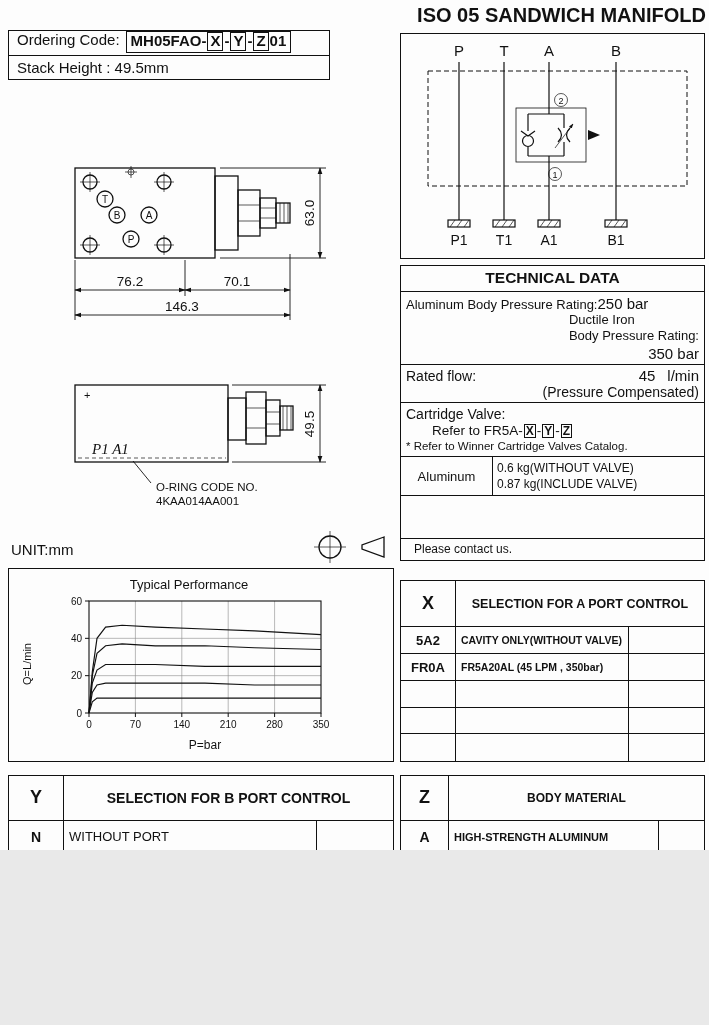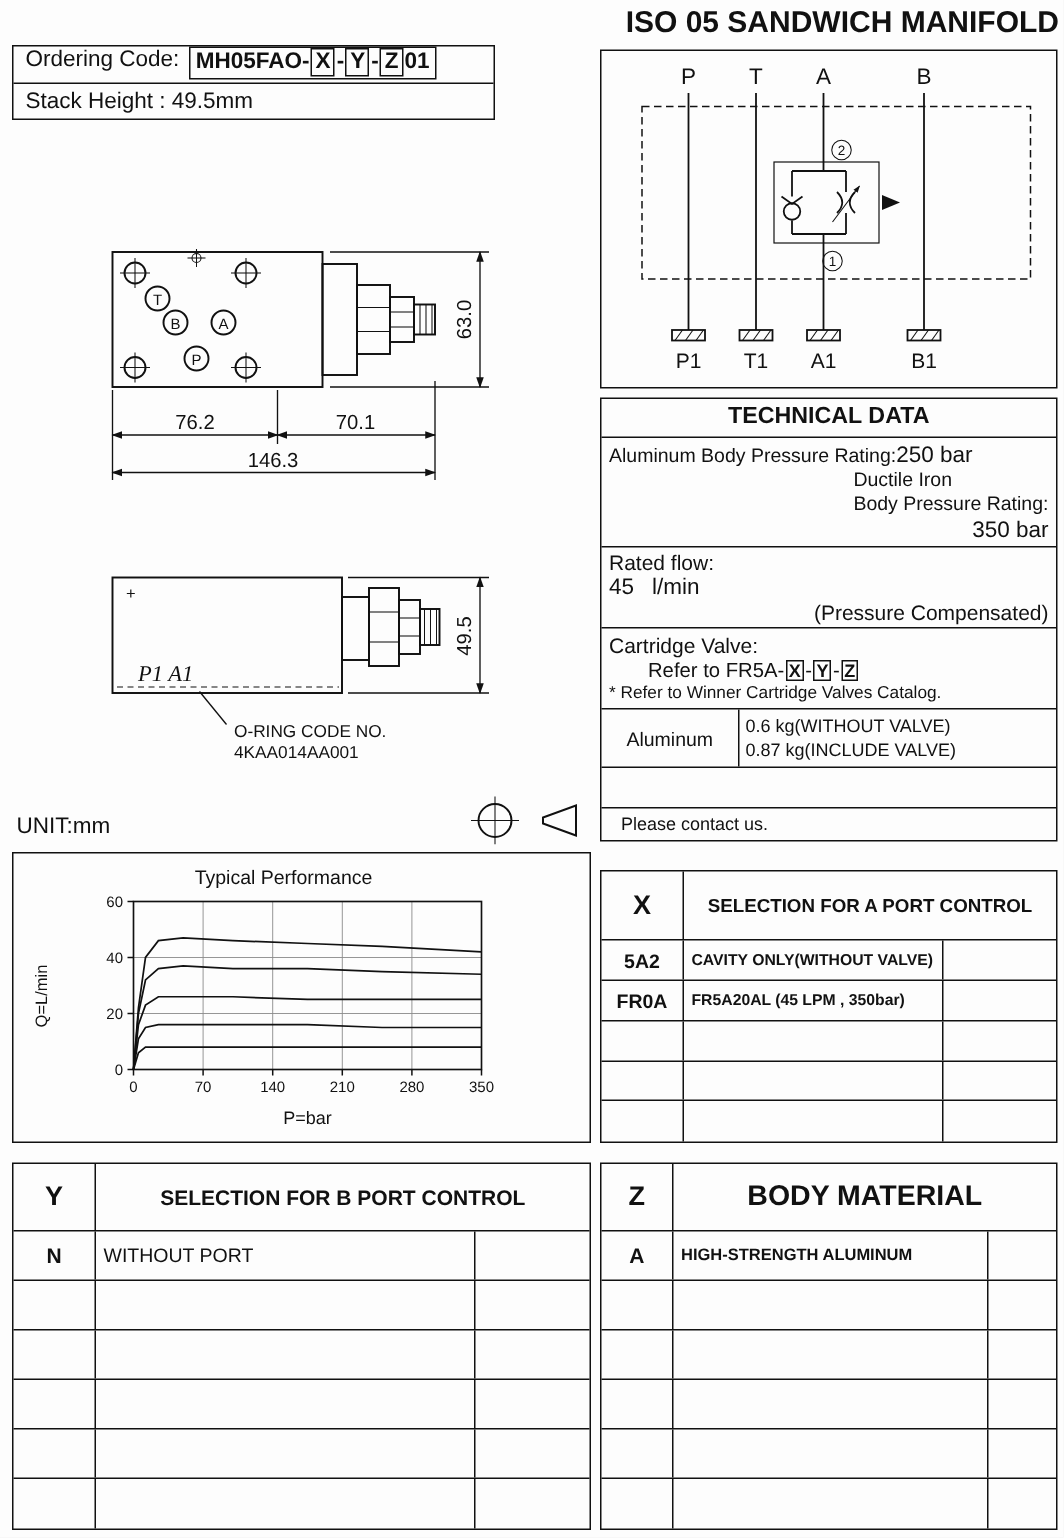--- a/index.html
+++ b/index.html
@@ -1,17 +1,17 @@
 <!DOCTYPE html>
 <html><head>
 <meta charset="utf-8">
 <style>
   * { margin:0; padding:0; box-sizing:border-box; }
   body { background:#e9e9e9; font-family:"Liberation Sans", sans-serif; }
-  .page { position:relative; width:709px; height:1025px; background:#fdfdfd; color:#111; overflow:hidden; margin:0 auto; }
+  .page { position:relative; width:709px; height:850px; background:#fdfdfd; color:#111; overflow:hidden; margin:0 auto; }
   .abs { position:absolute; }
   .bx { border:1.5px solid #111; background:#fdfdfd; }
 
   
   .page-title { top:4px; right:3px; font-size:20px; font-weight:bold; }
 
   
   .ordering { left:8px; top:30px; width:322px; }
   .ord-row1 { display:flex; align-items:flex-start; height:25px; border-bottom:1.5px solid #111; padding-left:8px; font-size:15px; }
   .code-box { border:1.5px solid #111; margin-left:6px; padding:0 4px 1px 4px; font-weight:bold; font-size:15px; white-space:nowrap; }
@@ -31,21 +31,21 @@
   .sln { fill:none; stroke:#111; stroke-width:1.2; }
 
   
   .tech { left:400px; top:265px; width:305px; height:296px; display:flex; flex-direction:column; }
   .td-title { text-align:center; font-weight:bold; font-size:15.5px; padding:3px 0 4px; border-bottom:1.5px solid #111; }
   .td-row { display:flex; justify-content:flex-start; align-items:baseline; padding:3px 5px 0 5px; font-size:13px; }
   .td-val { font-size:15px; }
   .td-row2 { display:flex; justify-content:space-between; align-items:flex-end; padding:0 5px 2px 5px; font-size:13px; border-bottom:1px solid #111;flex-direction:column; }
   .td-row2 .lines div { line-height:1.25; }
   .td-row3 { padding:2px 5px 2px 5px; border-bottom:1px solid #111; }
-  .flow-line1 { display:flex; justify-content:space-between; align-items:baseline; font-size:14px;flex-direction:column; }
+  .flow-line1 { display:flex; justify-content:space-between; align-items:baseline; font-size:14px; }
   .flow-unit { margin-left:12px; }
   .flow-note { text-align:right; font-size:14px; }
   .td-row4 { padding:3px 5px 4px 5px; font-size:14px; }
   .cart-ref { padding-left:26px; font-size:13.5px; margin-top:1px; }
   .cart-note { font-size:11.5px; margin-top:2px; }
   .td-weight { border-top:1px solid #111; border-bottom:1px solid #111; display:grid; grid-template-columns:92px 1fr; }
   .tw-mat { border-right:1px solid #111; display:flex; align-items:center; justify-content:center; font-size:13px; }
   .tw-vals { font-size:12px; padding:3px 4px; line-height:1.35; }
   .td-weight-empty { flex:1; border-bottom:1px solid #111; min-height:24px; }
   .td-foot { font-size:12px; padding:3px 5px 2px 5px; line-height:1.3; }
@@ -60,21 +60,21 @@
   .sel-y { left:8px; top:775px; width:386px; height:245px; }
   .sel-z { left:400px; top:775px; width:305px; height:245px; }
   .sel-header { display:grid; border-bottom:1.5px solid #111; }
   .sel-x .sel-header { grid-template-columns:55px 1fr; height:47px; }
   .sel-y .sel-header { grid-template-columns:55px 1fr; height:45px; }
   .sel-z .sel-header { grid-template-columns:48px 1fr; height:45px; }
   .sel-key { border-right:1.5px solid #111; display:flex; align-items:center; justify-content:center; font-size:18px; font-weight:bold; }
   .sel-title { display:flex; align-items:center; justify-content:center; font-weight:bold; }
   .sel-x .sel-title { font-size:12.5px; }
   .sel-y .sel-title { font-size:14px; }
-  .sel-z .sel-title { font-size:19px; }
+  .sel-z .sel-title { font-size:12px; }
   .sel-row { display:grid; border-bottom:1px solid #111; }
   .sel-row:last-child { border-bottom:none; }
   .sel-x .sel-row { grid-template-columns:55px 1fr 75px; height:27px; }
   .sel-y .sel-row { grid-template-columns:55px 1fr 76px; height:33.3px; }
   .sel-z .sel-row { grid-template-columns:48px 1fr 45px; height:33.3px; }
   .sel-code { border-right:1px solid #111; display:flex; align-items:center; justify-content:center; font-weight:bold; font-size:13px; }
   .sel-y .sel-code, .sel-z .sel-code { font-size:14px; }
   .sel-desc { border-right:1px solid #111; display:flex; align-items:center; padding-left:5px; }
   .sel-x .sel-desc { font-size:10.5px; font-weight:bold; }
   .sel-y .sel-desc { font-size:13px; }

